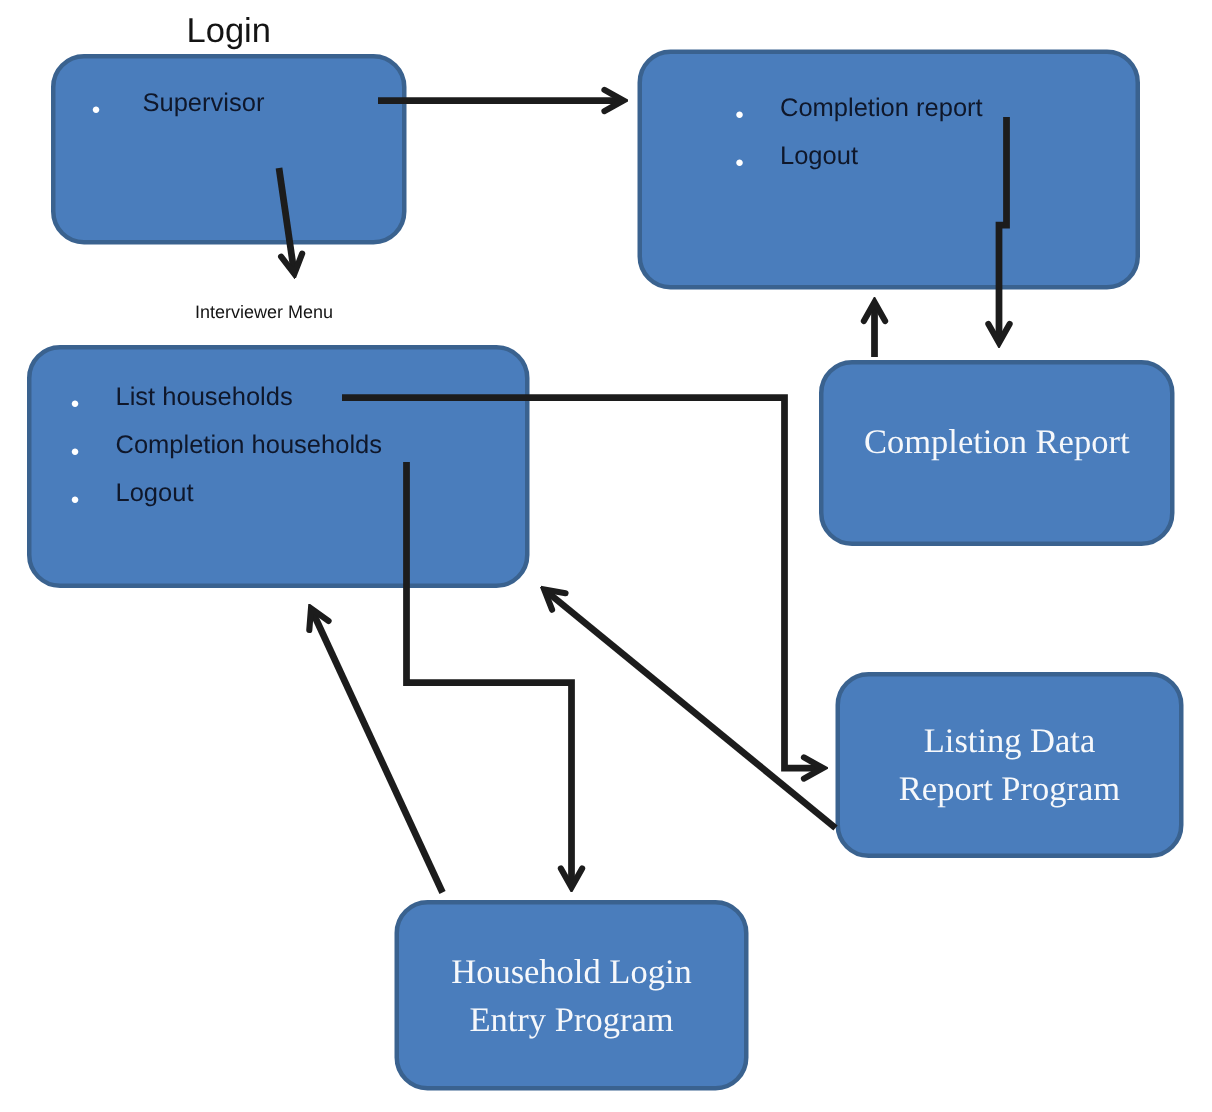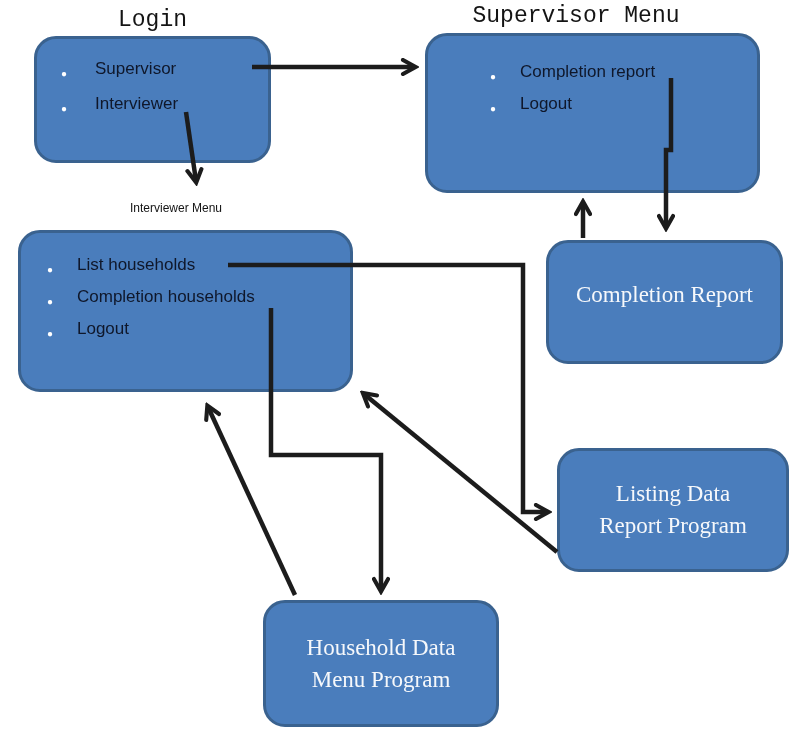--- a/index.html
+++ b/index.html
@@ -17,21 +17,21 @@
   .menu-box li {
     position:relative; color:#0f172a; font-size:17px; line-height:22px;
     margin-bottom:10px; white-space:nowrap;
   }
   .menu-box li::before {
     content:"●"; position:absolute; left:0; top:5px; font-size:10px; color:#ffffff;
   }
   .diagram-title {
     position:absolute; color:#141414; text-align:center; z-index:2; white-space:nowrap;
   }
-  .serif-title { font-family:Liberation Mono, monospace; font-size:23px; }
+  .serif-title { font-family:Liberation Sans, sans-serif; font-size:23px; }
   .sans-title  { font-family:"Liberation Sans", sans-serif; font-size:12px; }
 
   .label-box {
     display:flex; align-items:center; justify-content:center; text-align:center;
     color:#f6f8fb; font-family:"Liberation Serif", serif; font-size:23px;
     line-height:32px; z-index:1;
   }
 
   
   #login-box       { left:34px;  top:36px;  width:237px; height:127px; padding:19px 0 0 24px; }
@@ -48,27 +48,25 @@
   #login-title       { left:34px;  top:7px;   width:237px; }
   #supervisor-title  { left:441px; top:3px;   width:270px; }
   #interviewer-title { left:18px;  top:201px; width:316px; }
 </style>
 </head>
 <body>
 
 <div class="canvas">
 
   <div class="diagram-title serif-title" id="login-title">Login</div>
-  <div class="diagram-title serif-title" id="supervisor-title">Supervisor Menu</div>
   <div class="diagram-title sans-title" id="interviewer-title">Interviewer Menu</div>
 
   <div class="box menu-box" id="login-box">
     <ul>
       <li>Supervisor</li>
-      <li>Interviewer</li>
     </ul>
   </div>
 
   <div class="box menu-box" id="supervisor-box">
     <ul>
       <li>Completion report</li>
       <li>Logout</li>
     </ul>
   </div>
 
@@ -82,21 +80,21 @@
 
   <div class="box label-box" id="completion-box">
     <span>Completion Report</span>
   </div>
 
   <div class="box label-box" id="listing-box">
     <span>Listing Data Report Program</span>
   </div>
 
   <div class="box label-box" id="household-box">
-    <span>Household Data Menu Program</span>
+    <span>Household Login Entry Program</span>
   </div>
 
   <svg class="arrows" viewBox="0 0 808 741" xmlns="http://www.w3.org/2000/svg">
     <defs>
       <marker id="arrowhead" viewBox="0 0 12 12" refX="9" refY="6" markerWidth="4.2" markerHeight="4.2" orient="auto">
         <path d="M2 1.5 L10 6 L2 10.5" fill="none" stroke="#1C1C1C" stroke-width="2.6" stroke-linecap="round" stroke-linejoin="miter"></path>
       </marker>
     </defs>
     <g fill="none" stroke="#1C1C1C" stroke-width="4.5" stroke-linejoin="miter">
       <path d="M252 67 H414" marker-end="url(#arrowhead)"></path>

